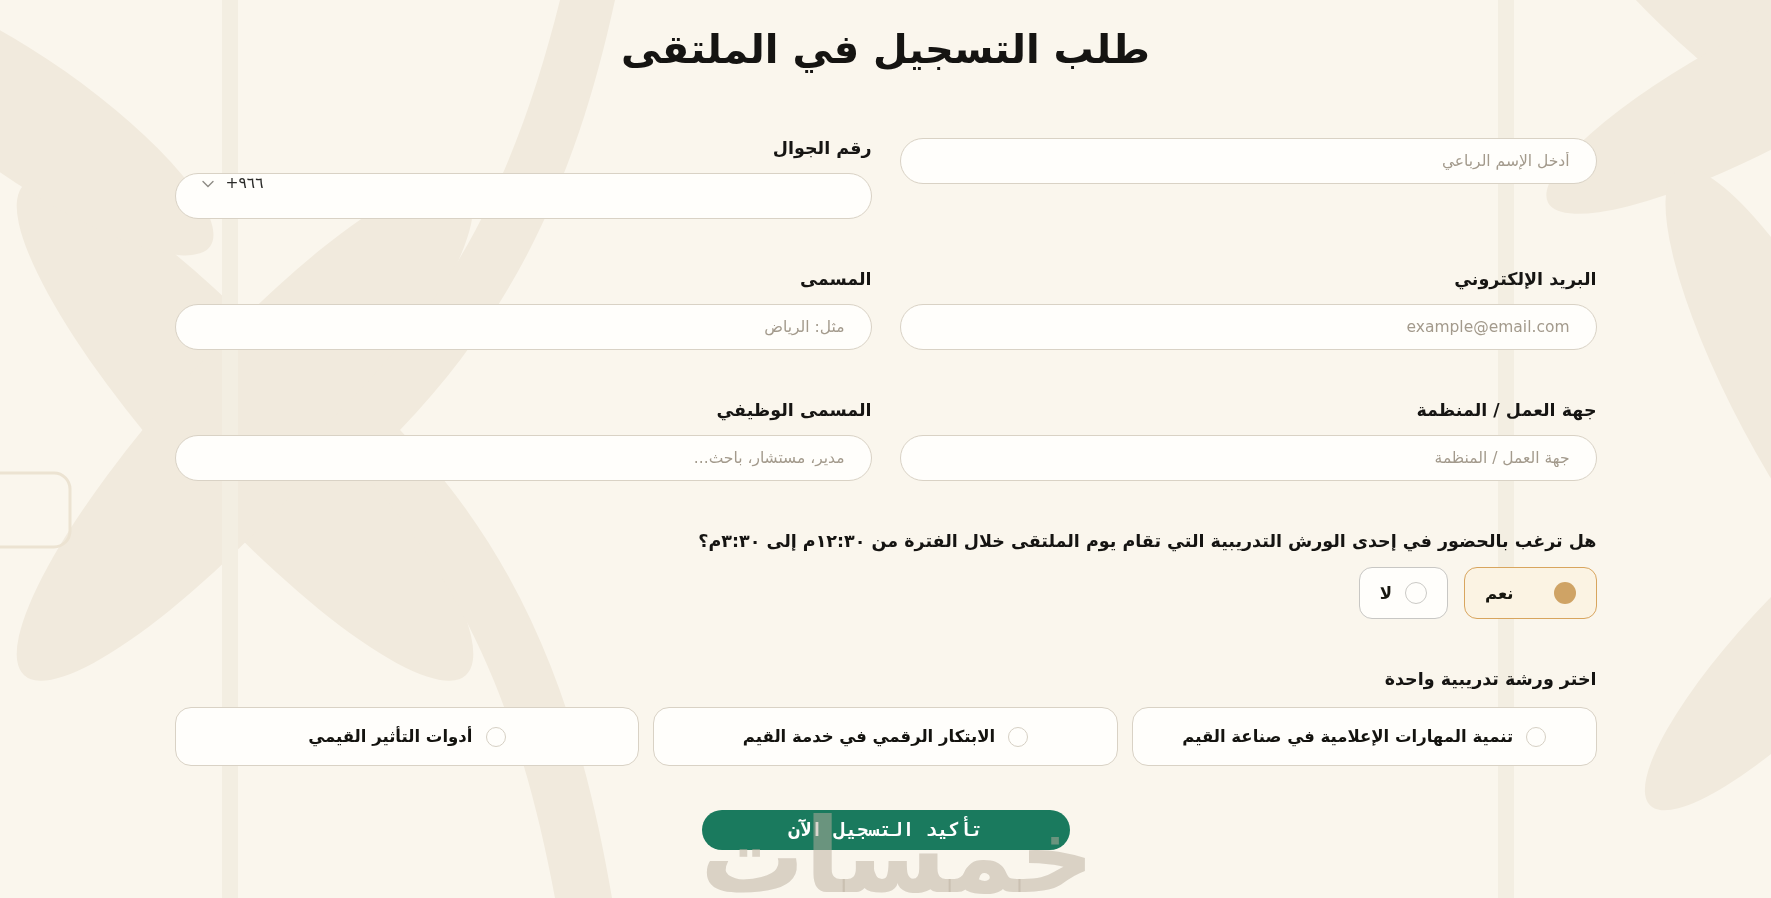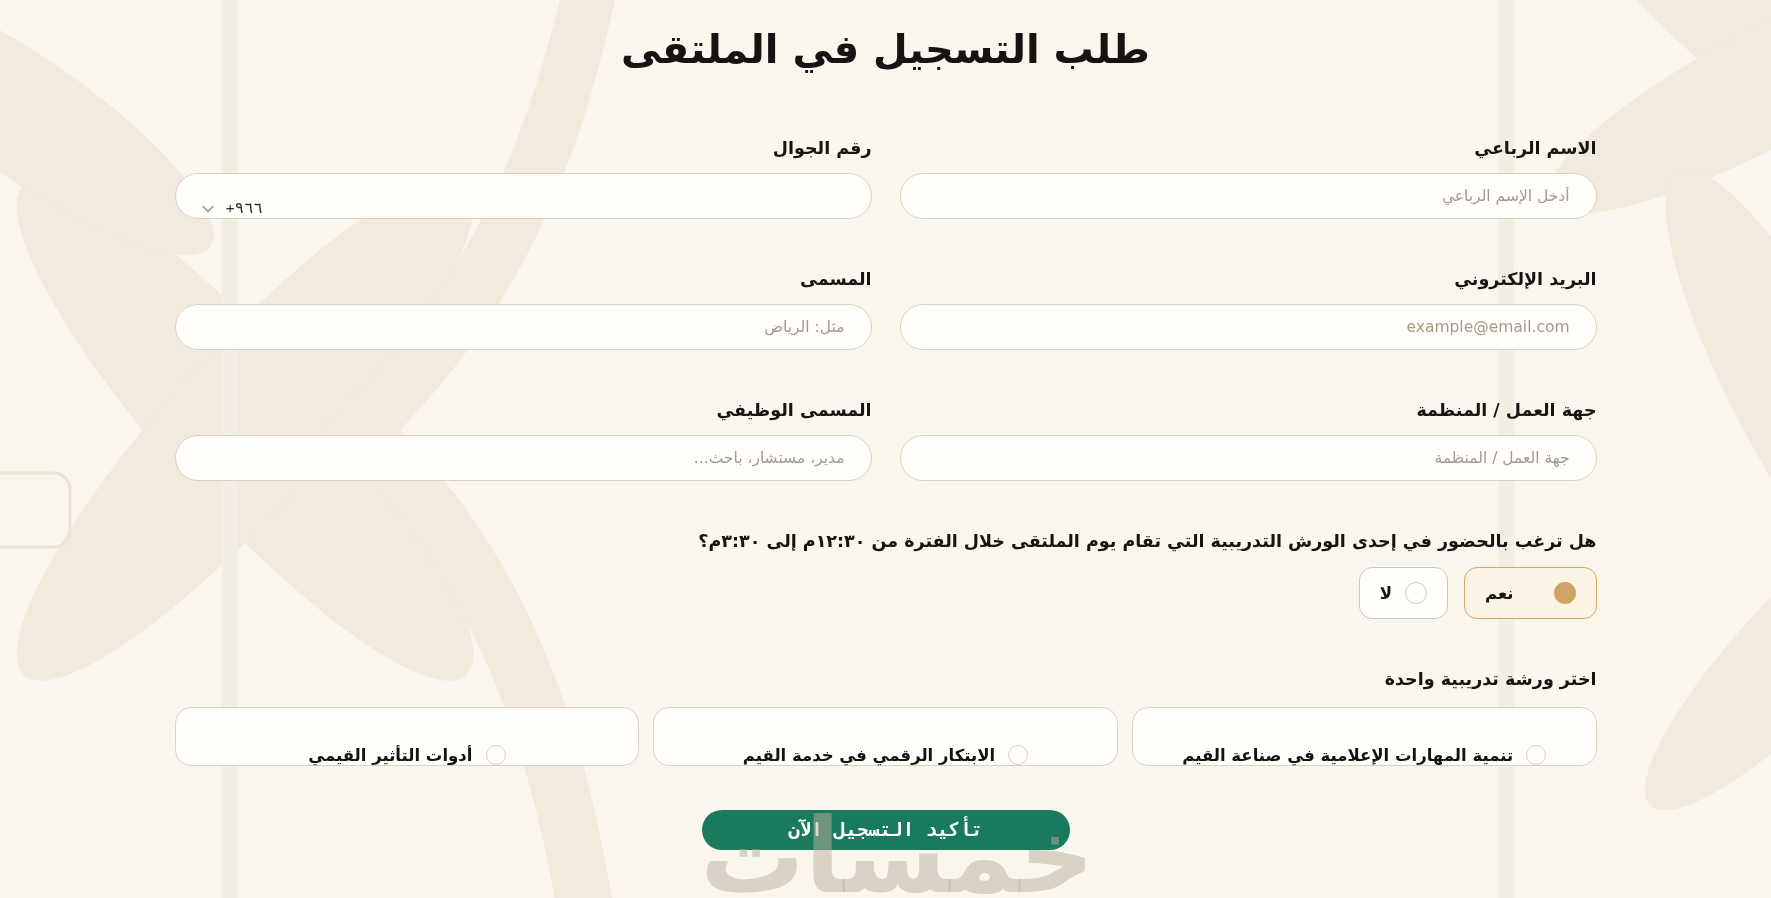--- a/index.html
+++ b/index.html
@@ -36,21 +36,21 @@
     color: #161513; margin-bottom: 15px;
   }
   .text-input, .input-like {
     width: 100%; height: 46px;
     border: 1px solid #d9d2c5; border-radius: 24px;
     background: #fffefb; padding: 0 26px;
     font-size: 15.5px; color: #1d1c1a;
     font-family: inherit; direction: rtl; outline: none;
   }
   .text-input::placeholder { color: #a39a8c; opacity: 1; }
-  .input-like { display: flex; align-items: flex-end; justify-content: flex-end; font-family: Liberation Mono, monospace; }
+  .input-like { display: flex; align-items: flex-start; justify-content: flex-end; }
   .country-code {
     display: inline-flex; direction: ltr; align-items: center; gap: 12px;
     color: #2a2a28; font-size: 15.5px; cursor: pointer;
   }
   .chev { display: inline-block; }
   .question-label {
     font-size: 17.5px; font-weight: 700; margin: 50px 0 16px;
     color: #151412;
   }
   .radio-row { display: flex; gap: 16px; }
@@ -68,21 +68,21 @@
   }
   .dot.filled { background: #cfa365; border: none; }
   .choice-heading { }
   .options-grid {
     display: grid; grid-template-columns: repeat(3, 1fr);
     gap: 14px; margin-top: 18px;
   }
   .option-card {
     height: 59px; border: 1px solid #d9d2c5; border-radius: 16px;
     background: #fffefb; cursor: pointer;
-    display: flex; align-items: flex-end; justify-content: center; gap: 13px;
+    display: flex; align-items: center; justify-content: center; gap: 13px;
     font-size: 16.5px; font-weight: 700; color: #14130f;
   }
   .ring {
     width: 20px; height: 20px; border-radius: 50%;
     border: 1.5px solid #d6d0c4; background: #fffefb; flex: none;
   }
   .submit-btn {
     display: block; margin: 44px auto 0;
     width: 368px; height: 40px;
     border: none; border-radius: 29px;
@@ -121,21 +121,20 @@
 
   <rect x="-28" y="473" width="98" height="74" rx="16" fill="none" stroke="#ece3d2" stroke-width="3"></rect>
 </svg>
 
 <h1 class="page-title">طلب التسجيل في الملتقى</h1>
 
 <form class="form-wrap">
   <div class="fields-grid">
 
     <div class="field">
-      <label class="field-label">الاسم الرباعي</label>
       <input class="text-input" type="text" placeholder="أدخل الإسم الرباعي" style="">
     </div>
 
     <div class="field">
       <label class="field-label">رقم الجوال</label>
       <div class="input-like">
         <span class="country-code">
           <span class="chev">
             <svg width="12" height="8" viewBox="0 0 12 8" fill="none">
               <path d="M1 1.5 L6 6.5 L11 1.5" stroke="#8e8b85" stroke-width="1.4" fill="none" stroke-linecap="round"></path>

